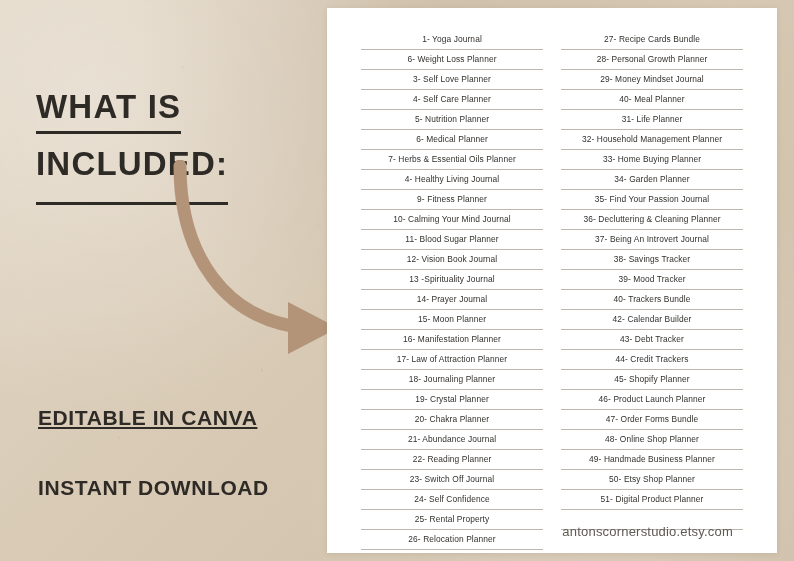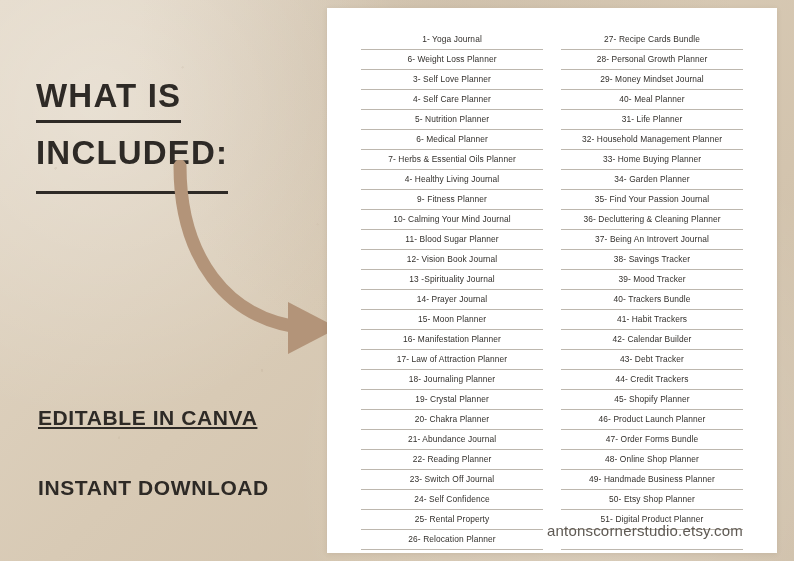--- a/index.html
+++ b/index.html
@@ -46,21 +46,21 @@
   .left {
     position: absolute;
     left: 0;
     top: 0;
     width: 330px;
     height: 561px;
   }
   .headline {
     position: absolute;
     left: 36px;
-    top: 74px;
+    top: 85px;
     width: 270px;
     color: #2e2a26;
     font-family: "Liberation Sans", sans-serif;
     font-weight: bold;
     font-size: 33px;
     line-height: 1.32;
     letter-spacing: 1.2px;
   }
   .headline .l1 {
     display: inline-block;
@@ -127,23 +127,23 @@
     font-family: "Liberation Sans", sans-serif;
     white-space: nowrap;
     overflow: hidden;
     letter-spacing: 0.1px;
   }
   .row.blank {
     color: transparent;
   }
   .credit-text {
     position: absolute;
-    right: 34px;
+    right: 44px;
     bottom: 14px;
-    font-size: 15px;
+    font-size: 13px;
     color: #5f5a54;
     letter-spacing: 0.2px;
   }
 </style>
 </head>
 <body>
 
 <div class="canvas">
   <div class="speckle"></div>
 
@@ -203,21 +203,20 @@
           <div class="row">31- Life Planner</div>
           <div class="row">32- Household Management Planner</div>
           <div class="row">33- Home Buying Planner</div>
           <div class="row">34- Garden Planner</div>
           <div class="row">35- Find Your Passion Journal</div>
           <div class="row">36- Decluttering &amp; Cleaning Planner</div>
           <div class="row">37- Being An Introvert Journal</div>
           <div class="row">38- Savings Tracker</div>
           <div class="row">39- Mood Tracker</div>
           <div class="row">40- Trackers Bundle</div>
-          <div class="row">41- Habit Trackers</div>
           <div class="row">42- Calendar Builder</div>
           <div class="row">43- Debt Tracker</div>
           <div class="row">44- Credit Trackers</div>
           <div class="row">45- Shopify Planner</div>
           <div class="row">46- Product Launch Planner</div>
           <div class="row">47- Order Forms Bundle</div>
           <div class="row">48- Online Shop Planner</div>
           <div class="row">49- Handmade Business Planner</div>
           <div class="row">50- Etsy Shop Planner</div>
           <div class="row">51- Digital Product Planner</div>

